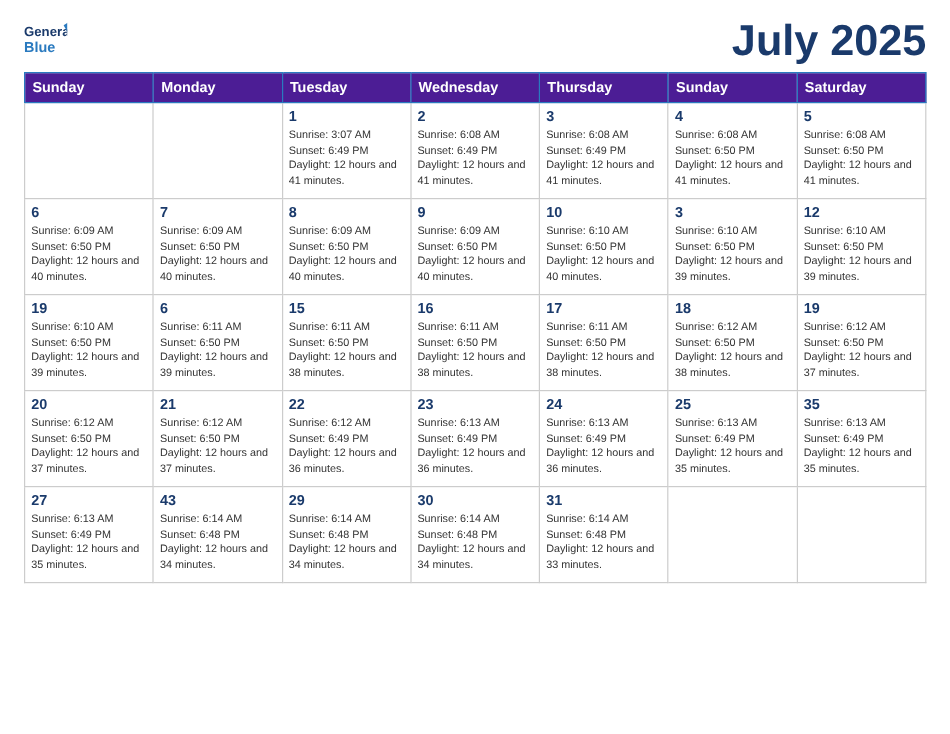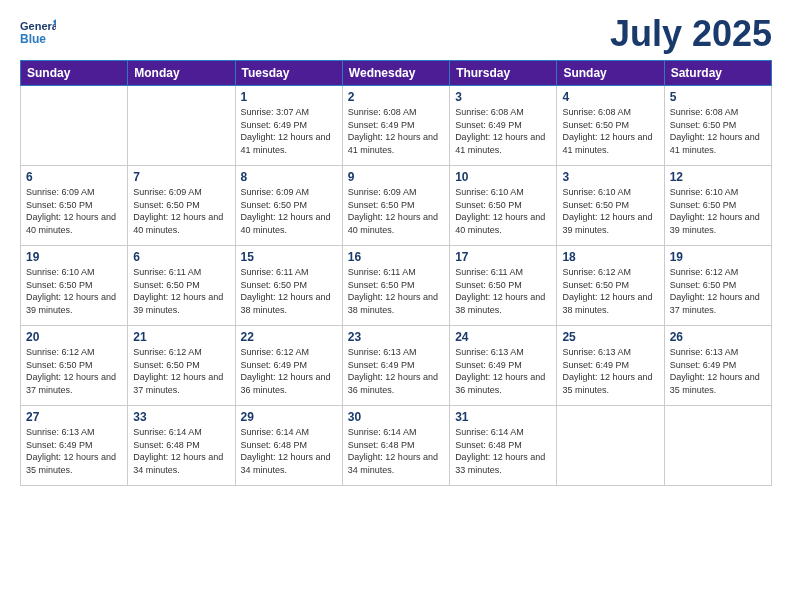--- a/index.html
+++ b/index.html
@@ -266,35 +266,35 @@
 Sunset: 6:49 PM
 Daylight: 12 hours and 36 minutes.</div>
           </td>
           <td>
             <span class="day-number">25</span>
             <div class="day-info" style="white-space: pre-line;">Sunrise: 6:13 AM
 Sunset: 6:49 PM
 Daylight: 12 hours and 35 minutes.</div>
           </td>
           <td>
-            <span class="day-number">26</span>
+            <span class="day-number">35</span>
             <div class="day-info" style="white-space: pre-line;">Sunrise: 6:13 AM
 Sunset: 6:49 PM
 Daylight: 12 hours and 35 minutes.</div>
           </td>
         </tr>
         <tr>
           <td>
             <span class="day-number">27</span>
             <div class="day-info" style="white-space: pre-line;">Sunrise: 6:13 AM
 Sunset: 6:49 PM
 Daylight: 12 hours and 35 minutes.</div>
           </td>
           <td>
-            <span class="day-number">33</span>
+            <span class="day-number">43</span>
             <div class="day-info" style="white-space: pre-line;">Sunrise: 6:14 AM
 Sunset: 6:48 PM
 Daylight: 12 hours and 34 minutes.</div>
           </td>
           <td>
             <span class="day-number">29</span>
             <div class="day-info" style="white-space: pre-line;">Sunrise: 6:14 AM
 Sunset: 6:48 PM
 Daylight: 12 hours and 34 minutes.</div>
           </td>

